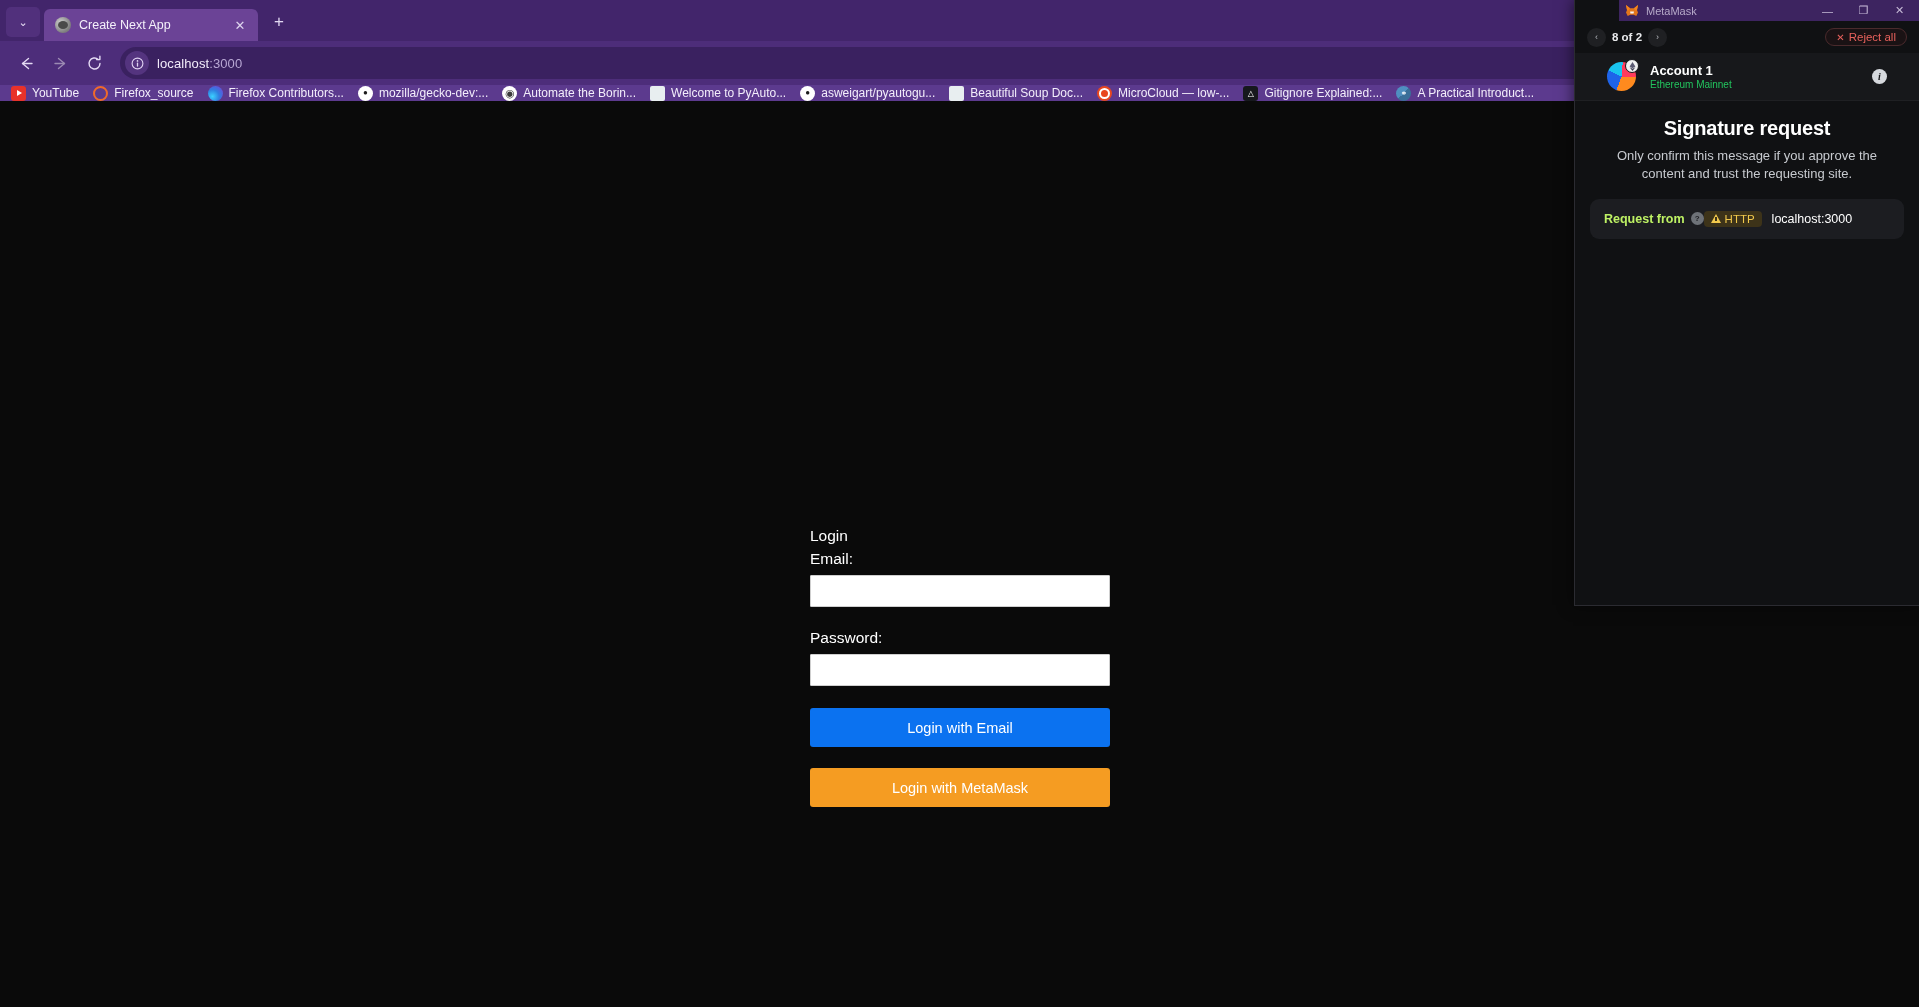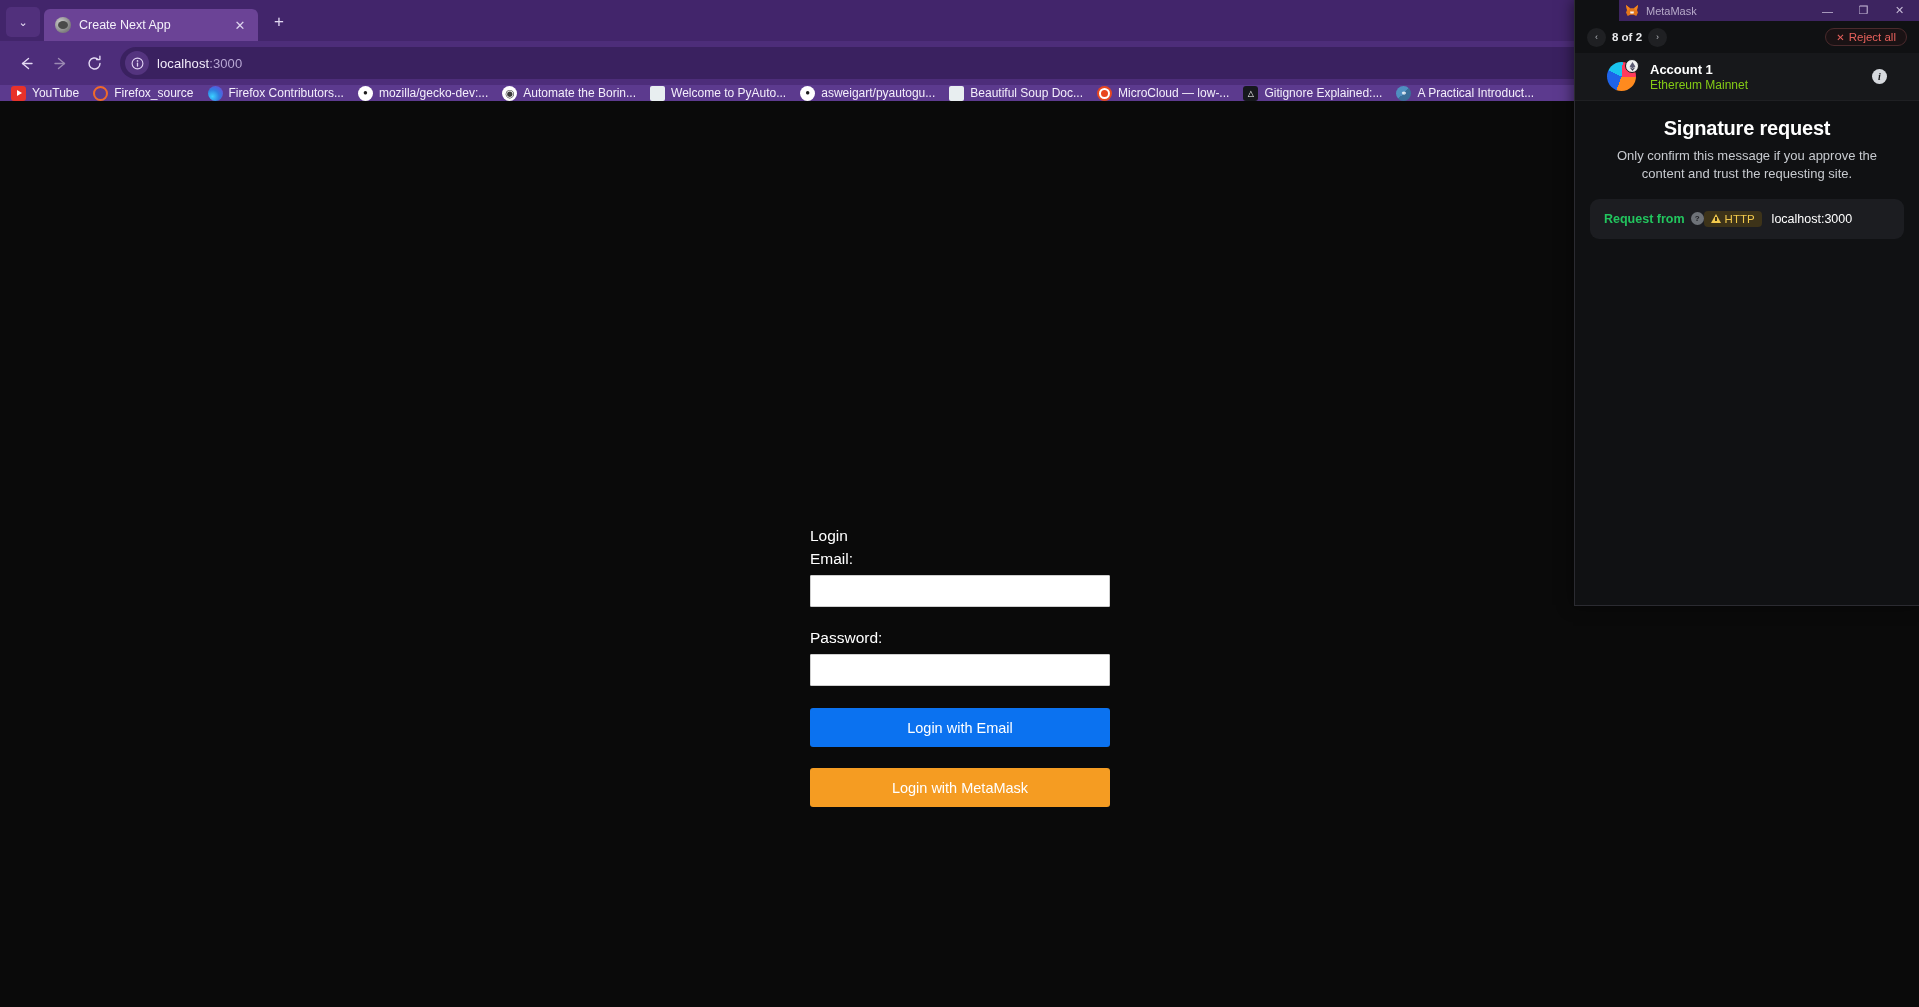--- a/index.html
+++ b/index.html
@@ -236,21 +236,21 @@
   }
   .avatar .eth-badge {
     position: absolute; right: -3px; top: -3px;
     width: 14px; height: 14px; border-radius: 50%;
     background: #f1f1f1; border: 1.5px solid #17181b;
     display: flex; align-items: center; justify-content: center;
   }
   .avatar .eth-badge svg { display: block; }
   .acct-text { display: flex; flex-direction: column; gap: 1px; }
   .acct-name { color: #ffffff; font-size: 13px; font-weight: 700; }
-  .acct-net { color: #84cc16; font-size: 12px; }
+  .acct-net { color: #22c55e; font-size: 10px; }
   .info-ico {
     margin-left: auto; width: 15px; height: 15px; border-radius: 50%;
     background: #d6d9de; color: #17181b;
     display: flex; align-items: center; justify-content: center;
     font-size: 10px; font-weight: 700; font-style: italic;
     font-family: "Liberation Serif", serif;
   }
 
   .mm-body { flex: 1; background: #101113; padding: 0 15px; overflow: hidden; }
   .sig-title {
@@ -259,21 +259,21 @@
   }
   .sig-sub {
     color: #c7cacf; font-size: 13px; text-align: center;
     line-height: 1.42; margin-top: 7px; padding: 0 6px;
   }
   .mm-card {
     background: #1c1d21; border-radius: 9px;
     padding: 12px 14px; margin-top: 15px;
     display: flex; align-items: center;
   }
-  .card-key { color: #22c55e; font-size: 12.5px; font-weight: 700; }
+  .card-key { color: #bef264; font-size: 12.5px; font-weight: 700; }
   .qmark {
     display: inline-flex; align-items: center; justify-content: center;
     width: 13px; height: 13px; border-radius: 50%;
     background: #6e7278; color: #1c1d21;
     font-size: 8px; font-weight: 700; margin-left: 6px; vertical-align: 1px;
   }
   .http-pill {
     display: inline-flex; align-items: center; gap: 4px;
     background: #3d3319; border-radius: 4px; padding: 2px 7px;
     color: #f2c94c; font-size: 11.5px; 

